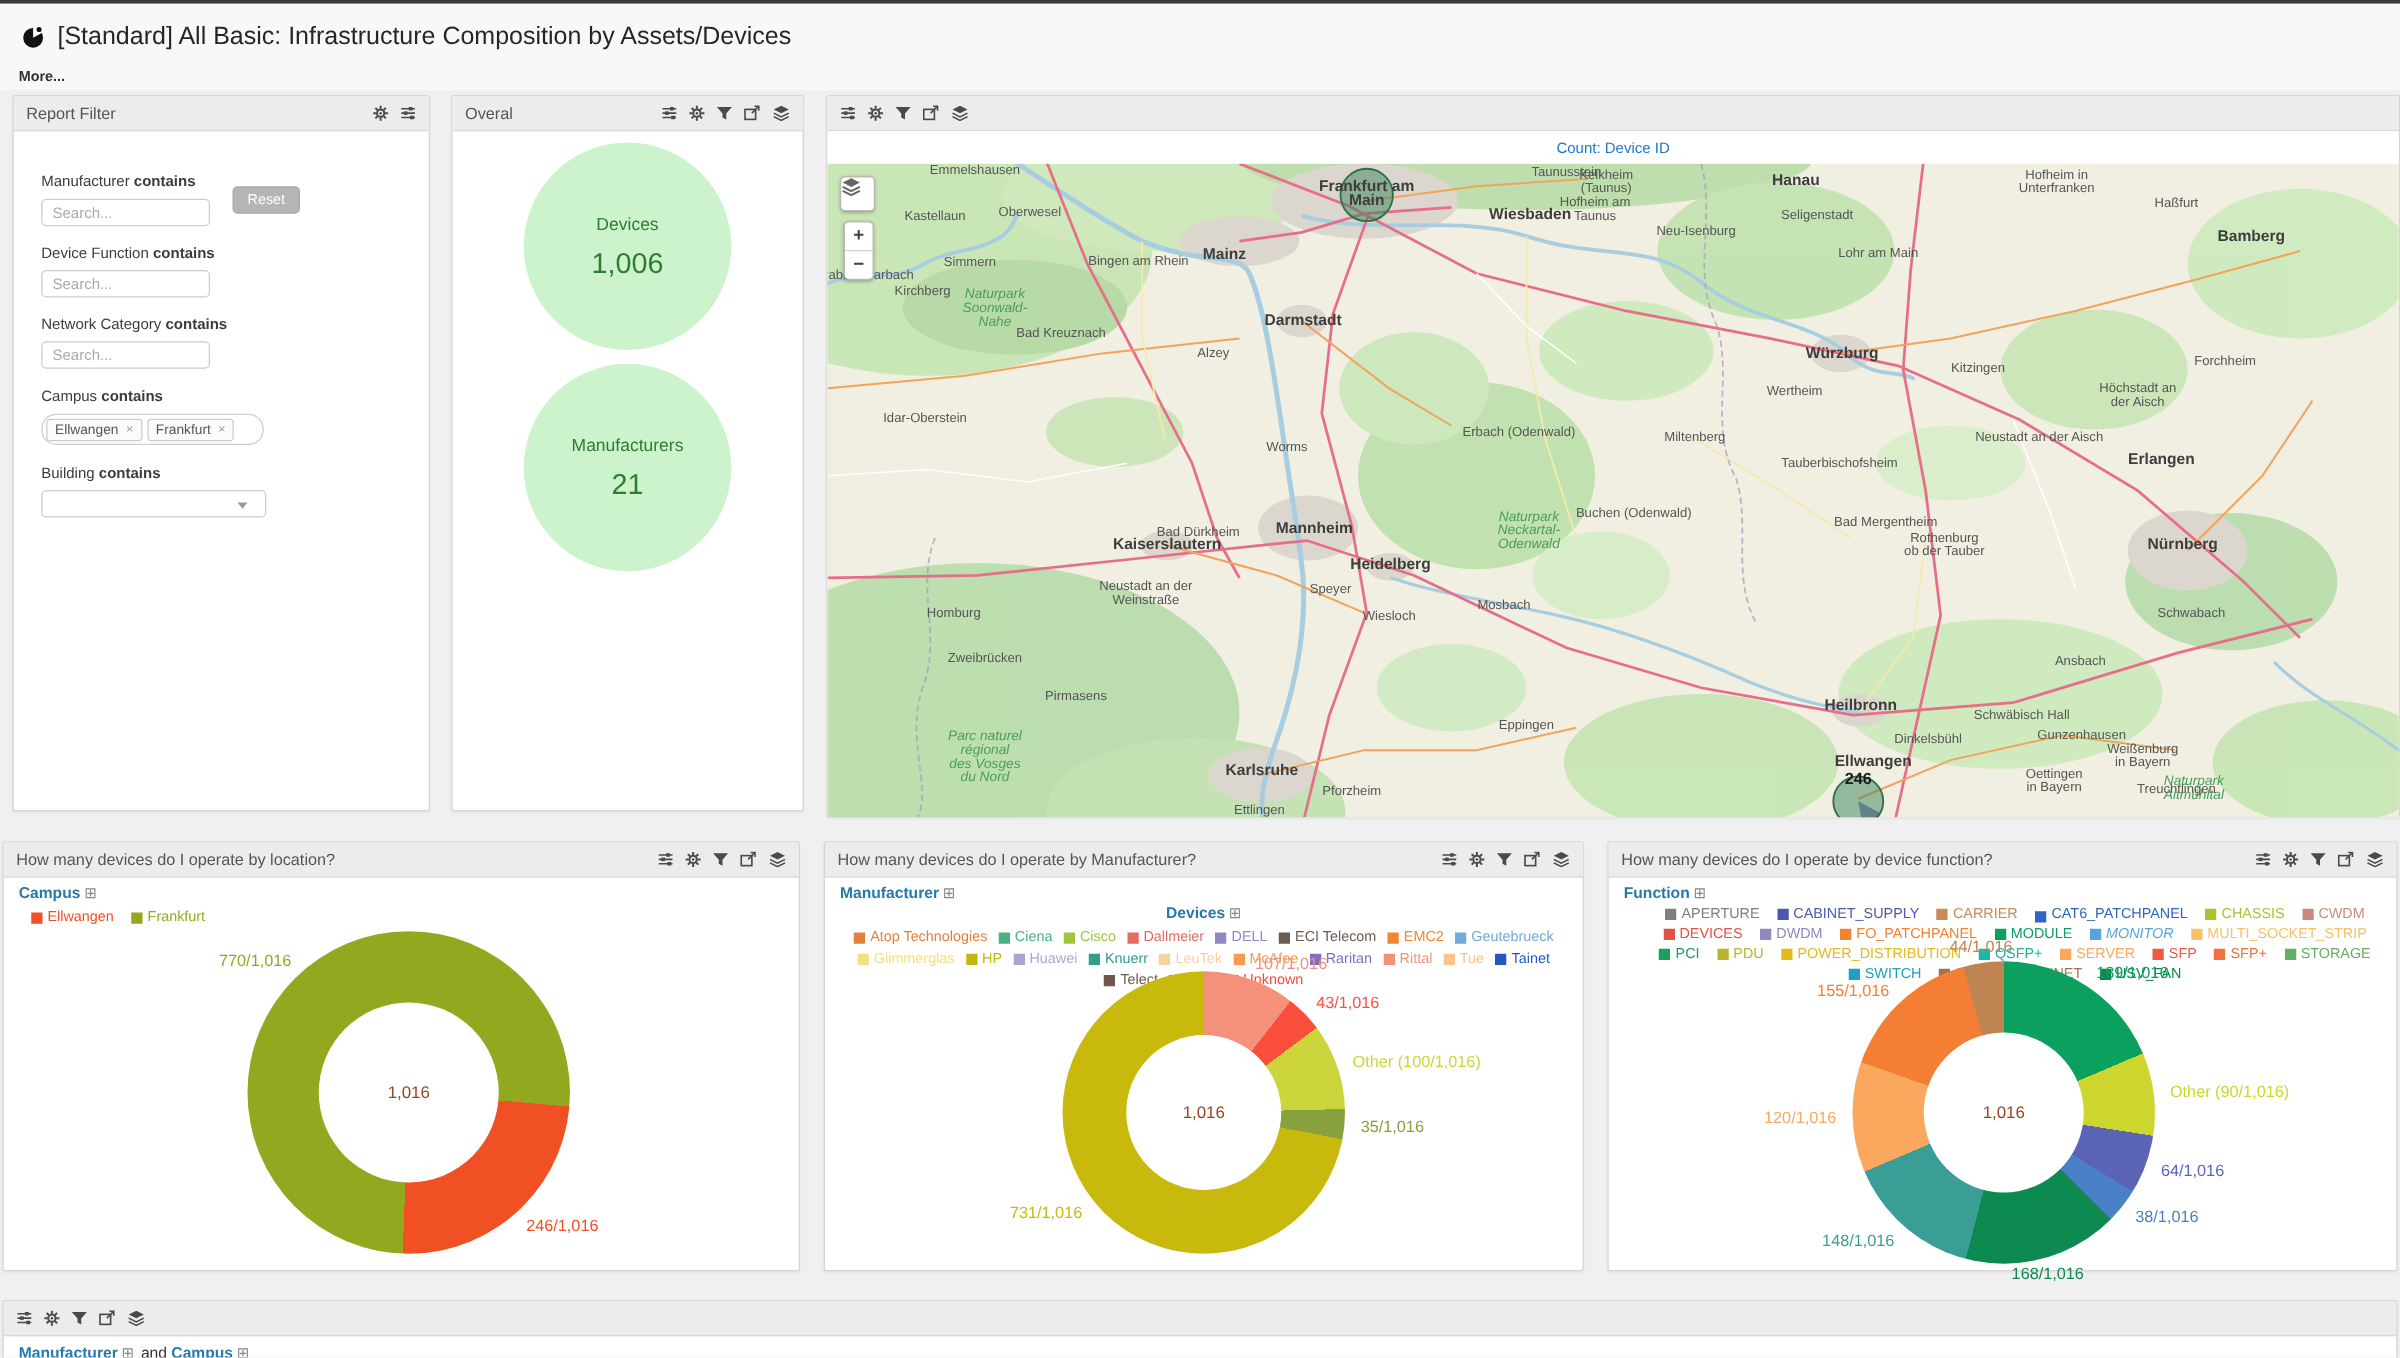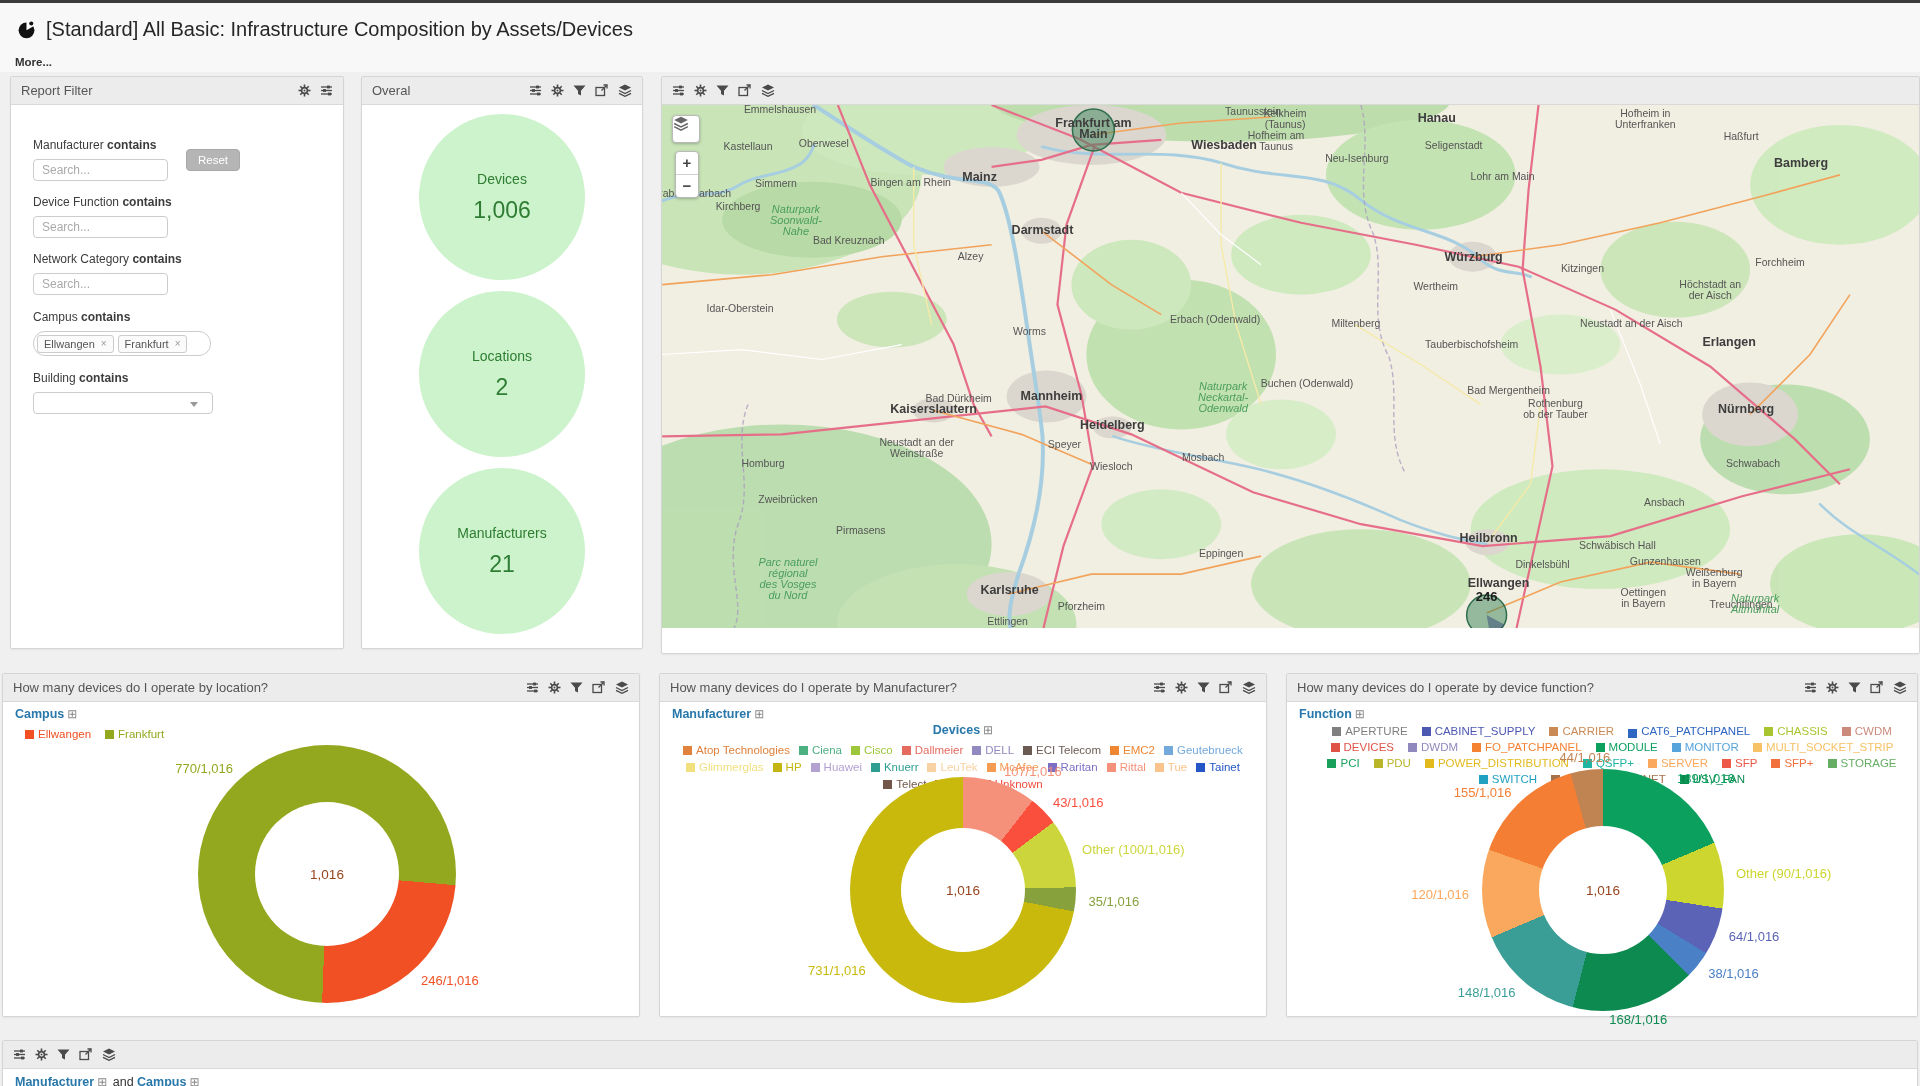--- a/index.html
+++ b/index.html
@@ -209,24 +209,20 @@
             </svg>
           </span>
         </span>
     </div>
     <div class="stats-col">
       <div class="stat-circle">
         <div class="stat-label">Devices</div>
         <div class="stat-value">1,006</div>
       </div>
       <div class="stat-circle">
-        <div class="stat-label">Locations</div>
-        <div class="stat-value">2</div>
-      </div>
-      <div class="stat-circle">
         <div class="stat-label">Manufacturers</div>
         <div class="stat-value">21</div>
       </div>
     </div>
   </div>
 
   <div class="panel" style="left:661px;top:76px;width:1259px;height:578px">
     <div class="panel-header">
       <span class="panel-icons">
           <span class="picon">
@@ -273,20 +269,21 @@
           </span>
           <span class="picon">
             <svg width="14" height="13" viewBox="0 0 14 13">
               <path fill="#4a4a4a" d="M7 0.5 13 3.5 7 6.5 1 3.5Z"></path>
               <path fill="none" stroke="#4a4a4a" stroke-width="1.3" d="M1 6.5 7 9.5 13 6.5"></path>
               <path fill="none" stroke="#4a4a4a" stroke-width="1.3" d="M1 9.3 7 12.3 13 9.3"></path>
             </svg>
           </span>
         </span>
     </div>
+    <div class="map-count">Count: Device ID</div>
     <div class="map-area">
       <svg id="map-deco" width="1257" height="523" viewBox="0 0 1259 524">
         <rect width="1259" height="524" fill="#f1eee2"></rect>
         <g opacity="0.9">
           <ellipse cx="80" cy="70" rx="180" ry="100" fill="#c5e5b3"></ellipse>
           <ellipse cx="260" cy="25" rx="120" ry="45" fill="#cbe8ba"></ellipse>
           <ellipse cx="560" cy="-5" rx="230" ry="42" fill="#b9dca8"></ellipse>
           <ellipse cx="150" cy="115" rx="90" ry="38" fill="#b2d8a0"></ellipse>
           <ellipse cx="120" cy="440" rx="210" ry="120" fill="#b7dcaa"></ellipse>
           <ellipse cx="295" cy="520" rx="120" ry="60" fill="#bfe0ae"></ellipse>
@@ -770,21 +767,21 @@
             <span>DWDM</span>
           </span>
           <span class="lg-item" style="color: rgb(245, 130, 51);">
             <span class="lg-swatch" style="background: rgb(245, 130, 51);"></span>
             <span>FO_PATCHPANEL</span>
           </span>
           <span class="lg-item" style="color: rgb(12, 160, 95);">
             <span class="lg-swatch" style="background: rgb(12, 160, 95);"></span>
             <span>MODULE</span>
           </span>
-          <span class="lg-item" style="color: rgb(87, 164, 220);">
+          <span class="lg-item" style="color: rgb(87, 164, 220); font-style: italic;">
             <span class="lg-swatch" style="background: rgb(87, 164, 220);"></span>
             <span>MONITOR</span>
           </span>
           <span class="lg-item" style="color: rgb(247, 193, 101);">
             <span class="lg-swatch" style="background: rgb(247, 193, 101);"></span>
             <span>MULTI_SOCKET_STRIP</span>
           </span>
           <span class="lg-item" style="color: rgb(25, 161, 92);">
             <span class="lg-swatch" style="background: rgb(25, 161, 92);"></span>
             <span>PCI</span>

